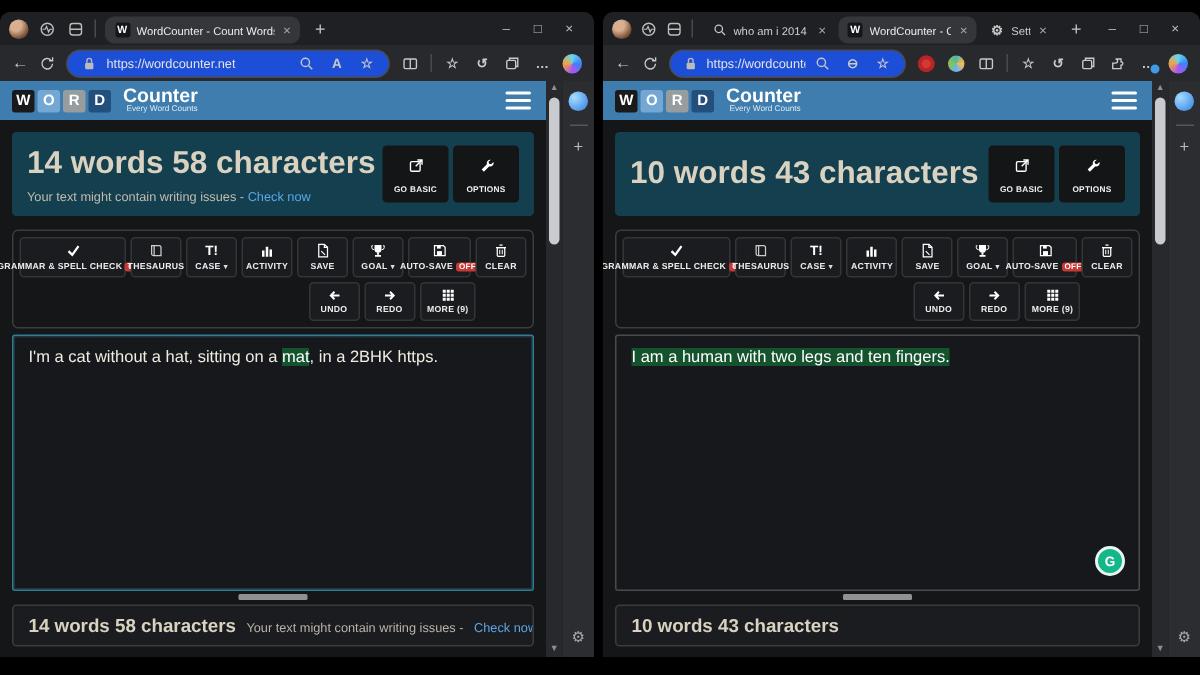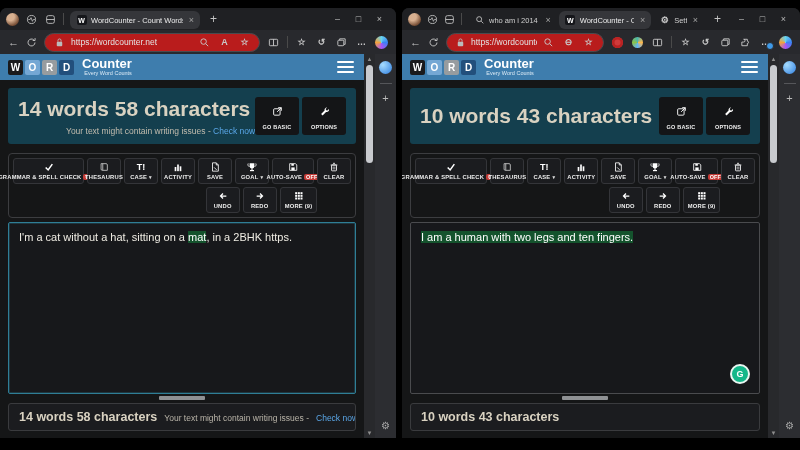--- a/index.html
+++ b/index.html
@@ -29,21 +29,21 @@
   .tab.active .tab-title{color:#ececec;}
   .tab-close{font-size:9px;color:#a2a2a2;padding-left:2px;}
   .newtab{color:#c5c5c5;font-size:12px;line-height:12px;padding:0 4px;}
   .wincontrols{margin-left:auto;display:flex;align-items:center;}
   .wc-ctl{width:21px;text-align:center;color:#b9b9b9;font-size:9px;line-height:18px;}
 
   .addressbar{height:24px;flex:0 0 24px;display:flex;align-items:center;gap:7px;padding:0 8px;background:#28292d;}
   .nav-ic{color:#c9c9c9;font-size:11px;line-height:11px;display:flex;align-items:center;}
   .nav-ic svg{width:11px;height:11px;}
   .urlpill{flex:1;display:flex;align-items:center;gap:5px;height:17px;min-width:90px;
-           border:1px solid #4a4b4f;border-radius:10px;padding:0 8px;background:#b91c1c;overflow:hidden;}
+           border:1px solid #4a4b4f;border-radius:10px;padding:0 8px;background:#1d4ed8;overflow:hidden;}
   .url{font-size:8.5px;color:#e3e3e3;white-space:nowrap;overflow:hidden;}
   .pill-icons{margin-left:auto;display:flex;align-items:center;gap:7px;}
   .bar-icons{display:flex;align-items:center;gap:7px;flex:0 0 auto;}
   .bar-ic{width:13px;height:13px;display:flex;align-items:center;justify-content:center;color:#c9c9c9;font-size:10px;position:relative;}
   .bar-ic svg{width:11px;height:11px;}
   .txtic{font-size:9px;color:#c9c9c9;font-weight:bold;}
   .copilot-dot{width:13px;height:13px;border-radius:50%;
        background:conic-gradient(#67d4f0,#3b82f6,#a855f7,#f2a33c,#67d4f0);}
   .ext-red{width:11px;height:11px;border-radius:50%;background:#cf3b3b;box-shadow:inset 0 0 0 2.5px #b22;}
   .ext-multi{width:11px;height:11px;border-radius:50%;background:conic-gradient(#4db6ac,#ffb74d,#64b5f6,#8bc34a,#4db6ac);}
@@ -69,21 +69,21 @@
   .logo-text{margin-left:4px;display:flex;flex-direction:column;line-height:1;text-align:right;}
   .logo-name{color:#fff;font-weight:bold;font-size:13px;}
   .logo-tag{color:#dceaf5;font-size:5.5px;margin-top:1px;}
   .hamburger{margin-left:auto;display:flex;flex-direction:column;gap:2.5px;padding:2px;}
   .hamburger i{display:block;width:17px;height:2.5px;background:#fff;border-radius:1px;}
 
   .wcbody{flex:1;min-height:0;padding:8px 8px 7px;display:flex;flex-direction:column;}
   .count-panel{background:#143f4e;border-radius:3px;padding:7px 10px;display:flex;align-items:center;min-height:42px;flex:0 0 auto;}
   .count-left{flex:1;min-width:0;}
   .count-headline{font-size:21px;font-weight:bold;color:#d9d2c1;white-space:nowrap;}
-  .issues-line{margin-top:5px;font-size:8.5px;color:#c2bcae;white-space:nowrap;margin-left:48px;}
+  .issues-line{margin-top:5px;font-size:8.5px;color:#c2bcae;white-space:nowrap;}
   .issues-link{color:#5aa7e8;}
   .panel-buttons{display:flex;gap:3px;margin-left:6px;}
   .pbtn{width:44px;height:38px;background:#141517;border-radius:3px;display:flex;flex-direction:column;
         align-items:center;justify-content:center;gap:3px;color:#fff;}
   .pbtn svg{width:11px;height:11px;}
   .plabel{font-size:5.5px;font-weight:bold;letter-spacing:.2px;color:#f2f2f2;}
 
   .wctoolbar{margin-top:9px;border:1px solid #3c3d40;border-radius:4px;padding:4px;display:flex;flex-direction:column;gap:3px;flex:0 0 auto;}
   .trow{display:flex;gap:3px;align-items:stretch;}
   .trow2{margin-left:57%;}

